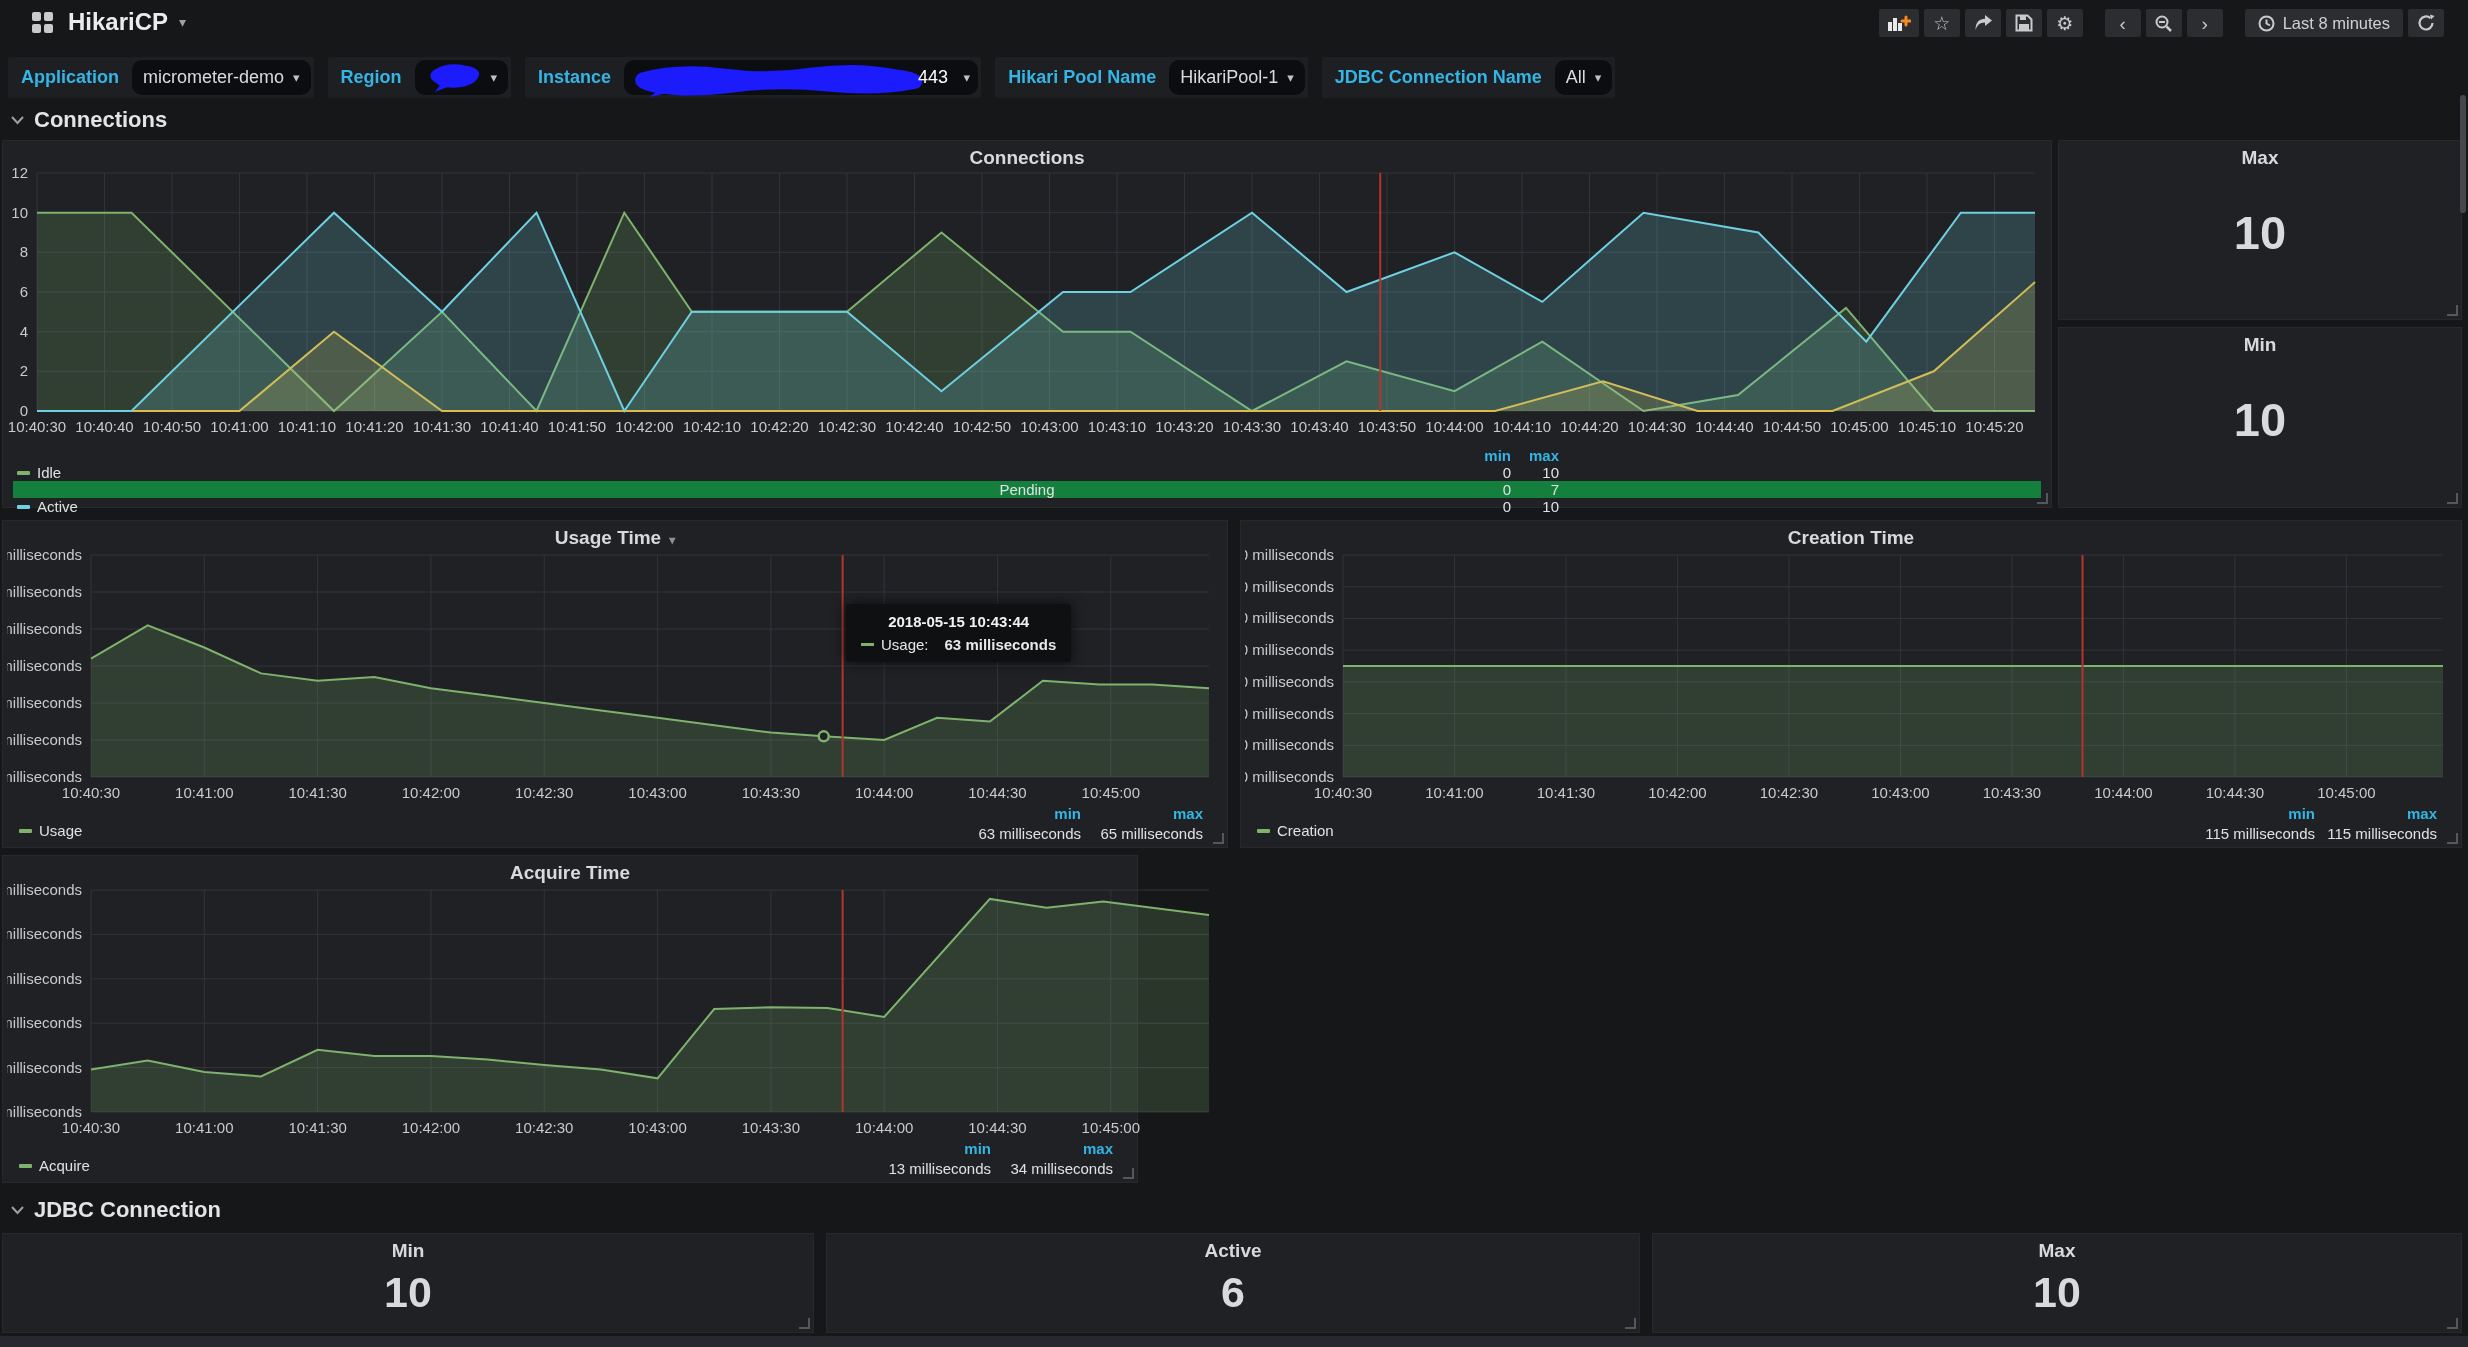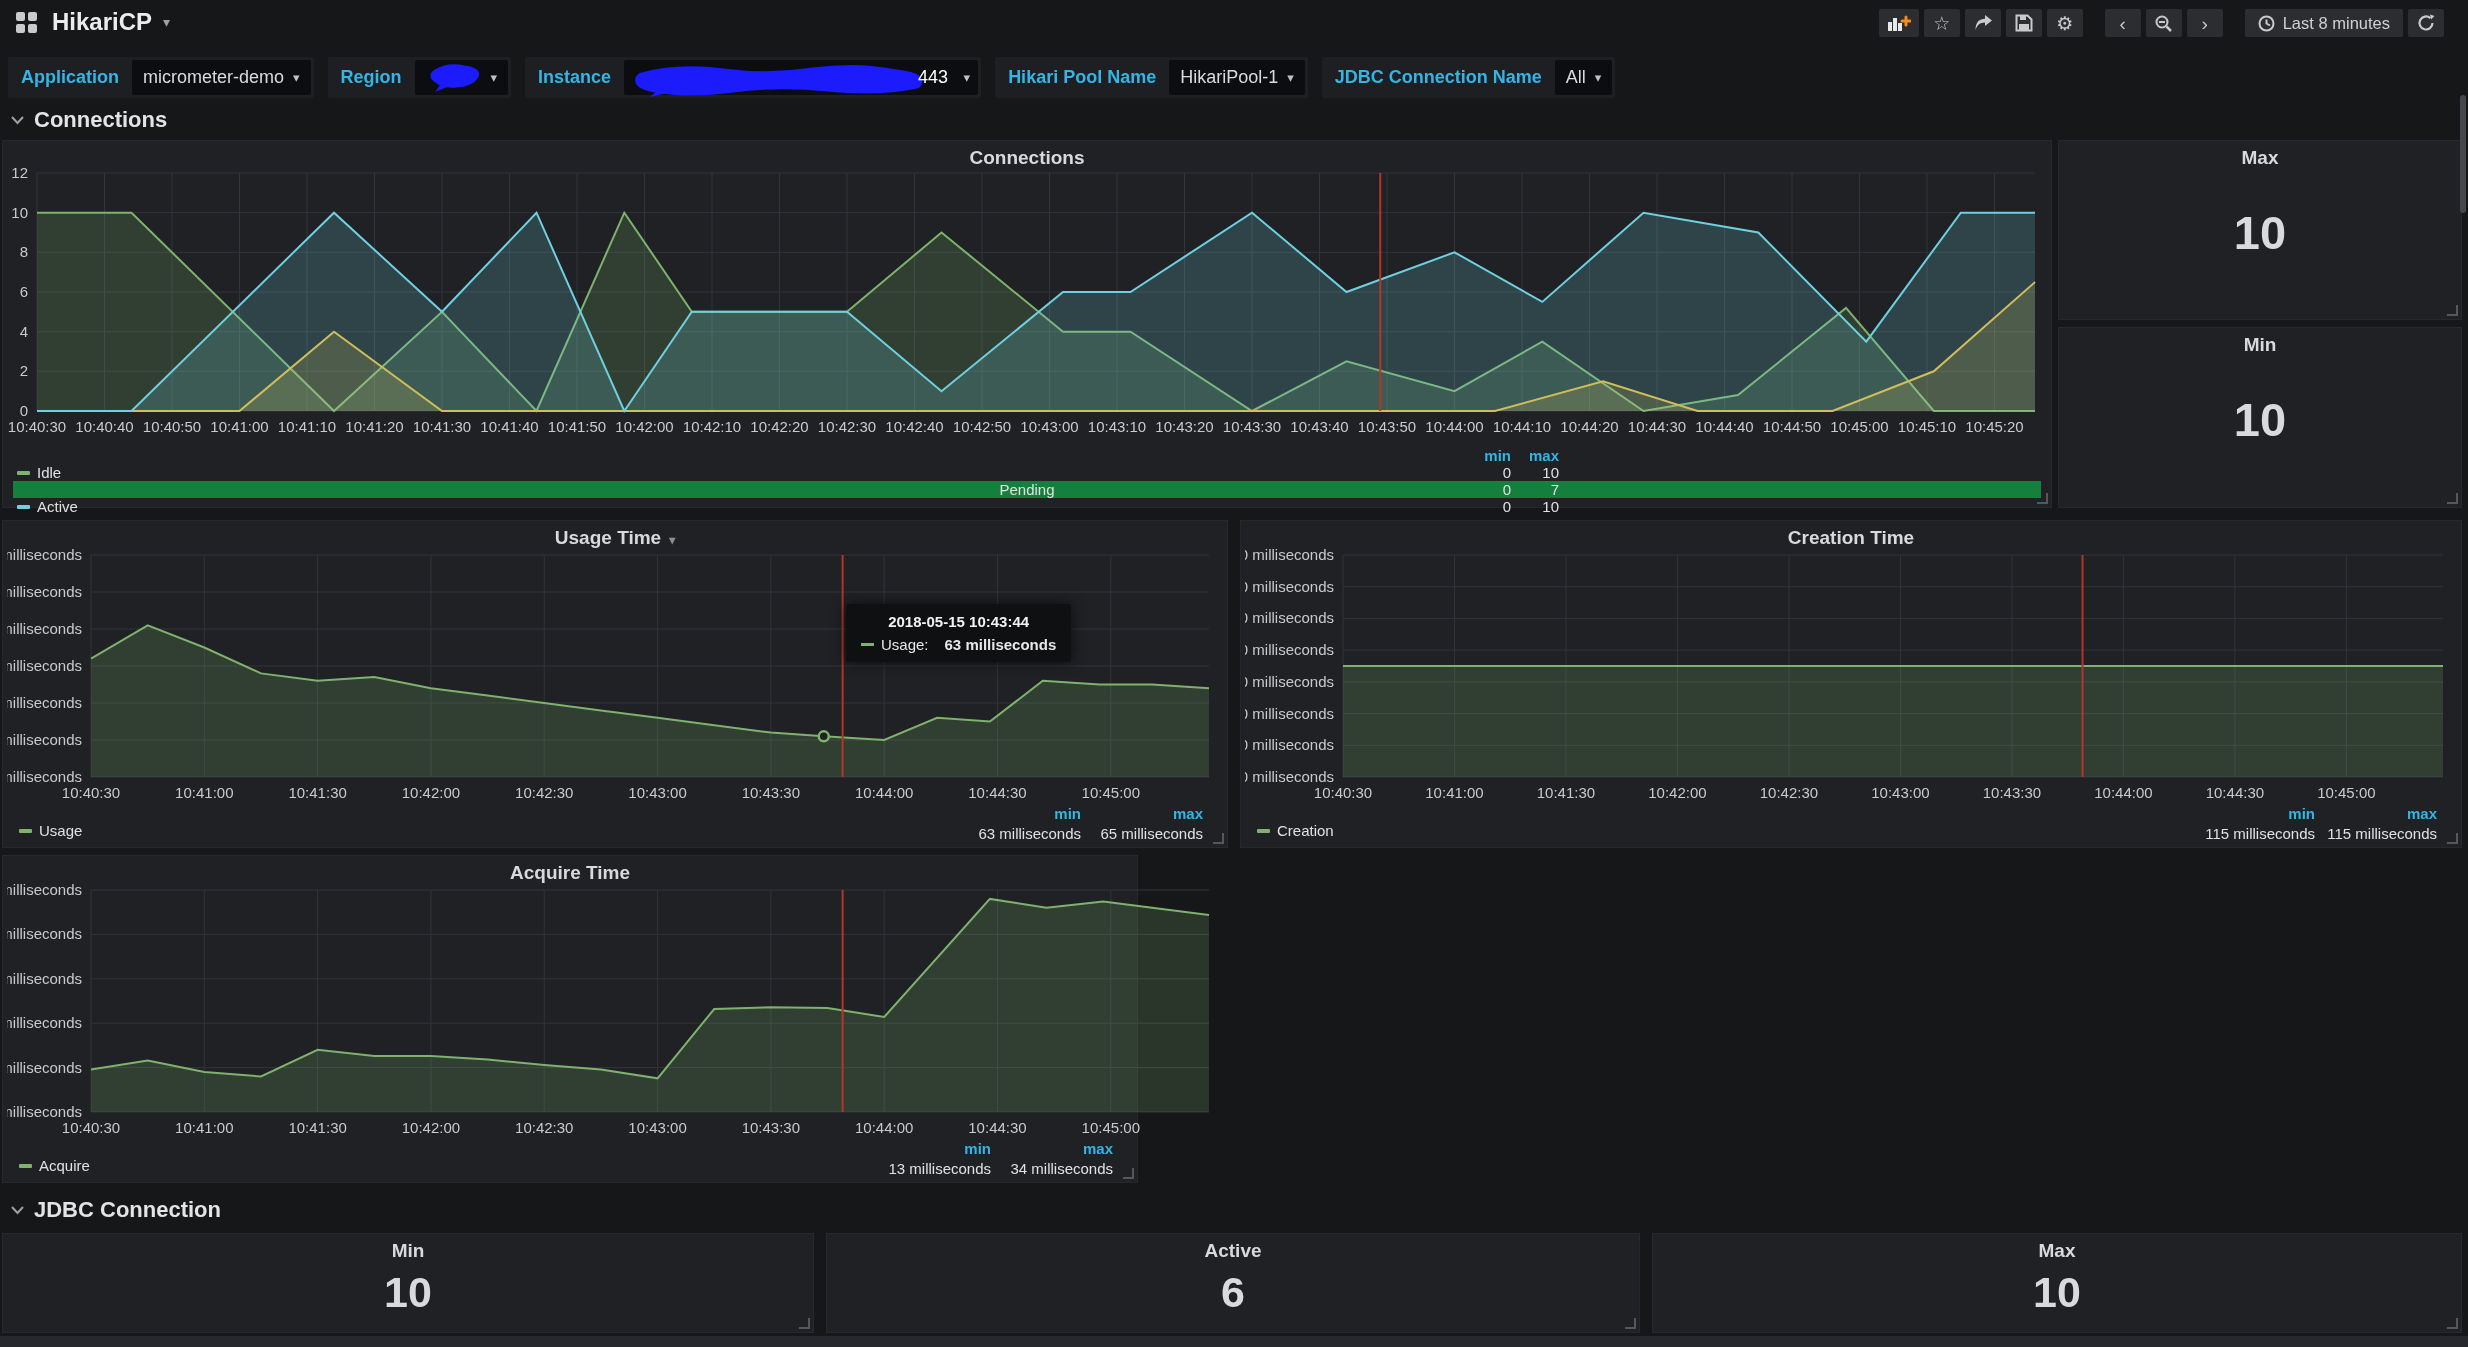--- a/index.html
+++ b/index.html
@@ -1,37 +1,37 @@
 <!DOCTYPE html>
 <html><head>
 <meta charset="utf-8">
 <style>
   html,body{margin:0;padding:0;background:#101114;}
   #root{position:relative;width:2468px;height:1347px;background:#161719;overflow:hidden;
         font-family:"Liberation Sans",sans-serif;color:#d8d9da;}
 
   
-  .nav{position:absolute;top:0;left:0;right:0;height:46px;}
+  .nav{position:absolute;top:0;left:16px;right:0;height:46px;}
   .logo{position:absolute;left:14px;top:10px;cursor:pointer;}
   .nav-title{position:absolute;left:52px;top:8px;font-size:24px;font-weight:bold;color:#ececec;cursor:pointer;}
   .nav-caret{position:absolute;left:163px;top:14px;color:#9fa0a3;font-size:14px;cursor:pointer;}
   .nav-right{position:absolute;right:24px;top:9px;display:flex;align-items:center;gap:5px;}
   .nbtn{height:28px;min-width:36px;padding:0 8px;background:#2b2d31;border:none;border-radius:2px;
         color:#c9cacc;display:flex;align-items:center;justify-content:center;cursor:pointer;
         font-family:"Liberation Sans",sans-serif;font-size:17px;}
   .nbtn.glyph{font-size:19px;line-height:1;}
   .gapper{width:12px;}
   .time-btn{gap:8px;font-size:16.5px;color:#d0d1d3;padding:0 13px;}
 
   
   .filters{position:absolute;left:8px;top:57px;display:flex;gap:14px;height:41px;}
   .filter{display:flex;align-items:stretch;background:#1d1f23;border-radius:2px;}
   .flabel{display:flex;align-items:center;padding:0 13px;color:#33b5e5;font-size:18px;font-weight:700;white-space:nowrap;}
   .fvalue{display:flex;align-items:center;background:#0c0d10;margin:3px 3px 3px 0;padding:0 11px;
-          border-radius:2px;font-size:18px;color:#dadbdc;position:relative;cursor:pointer;white-space:nowrap;}
+          border-radius:10px;font-size:18px;color:#dadbdc;position:relative;cursor:pointer;white-space:nowrap;}
   .vcaret{margin-left:9px;font-size:13px;color:#c0c1c3;}
   .fvalue.inst{width:332px;}
   .fvalue.inst .scribble{position:absolute;left:4px;top:3px;}
   .fv443{position:absolute;right:30px;color:#ffffff;font-size:18px;z-index:2;}
   .fvalue.inst .vcaret{position:absolute;right:8px;}
 
   
   .section{position:absolute;left:10px;display:flex;align-items:center;gap:9px;height:26px;cursor:pointer;}
   .sec-title{font-size:22px;font-weight:bold;color:#e3e4e6;}
 

